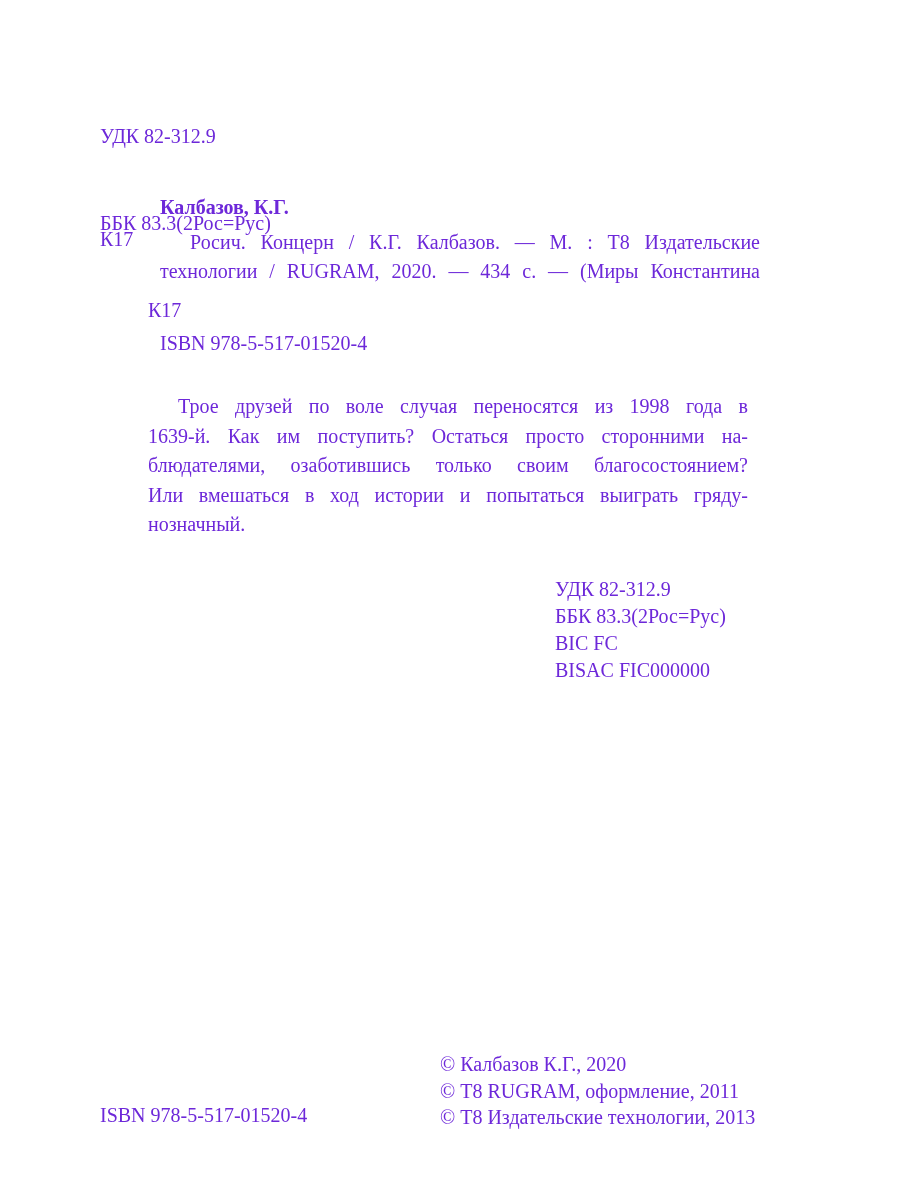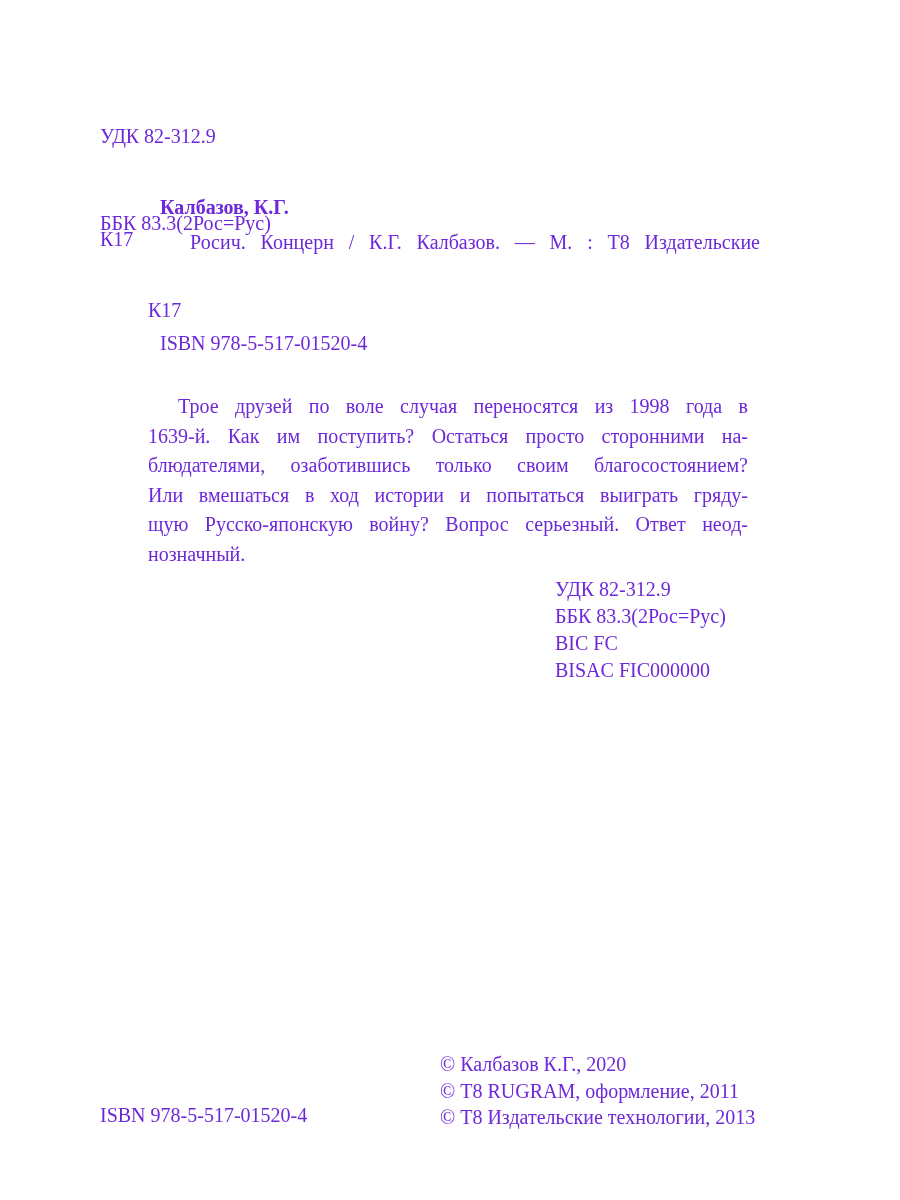--- a/index.html
+++ b/index.html
@@ -91,30 +91,30 @@
     <div>ББК 83.3(2Рос=Рус)</div>
     <div class="top-code-indent">К17</div>
   </div>
 
   <div class="abs author-line">Калбазов, К.Г.</div>
 
   <div class="abs bib-margin-code">К17</div>
 
   <div class="abs bib-block">
     <div class="jline first-indent">Росич. Концерн / К.Г. Калбазов. — М. : Т8 Издательские</div>
+    <div class="jline">технологии / RUGRAM, 2020. — 434 с. — (Миры Константина</div>
   </div>
 
   <div class="abs isbn-line">ISBN 978-5-517-01520-4</div>
 
   <div class="abs annotation-block">
     <div class="jline first-indent">Трое друзей по воле случая переносятся из 1998 года в</div>
     <div class="jline">1639-й. Как им поступить? Остаться просто сторонними на-</div>
     <div class="jline">блюдателями, озаботившись только своим благосостоянием?</div>
     <div class="jline">Или вмешаться в ход истории и попытаться выиграть гряду-</div>
-    <div class="jline">щую Русско-японскую войну? Вопрос серьезный. Ответ неод-</div>
     <div class="lline">нозначный.</div>
   </div>
 
   <div class="abs codes-block">
     <div>УДК 82-312.9</div>
     <div>ББК 83.3(2Рос=Рус)</div>
     <div>BIC FC</div>
     <div>BISAC FIC000000</div>
   </div>
 

